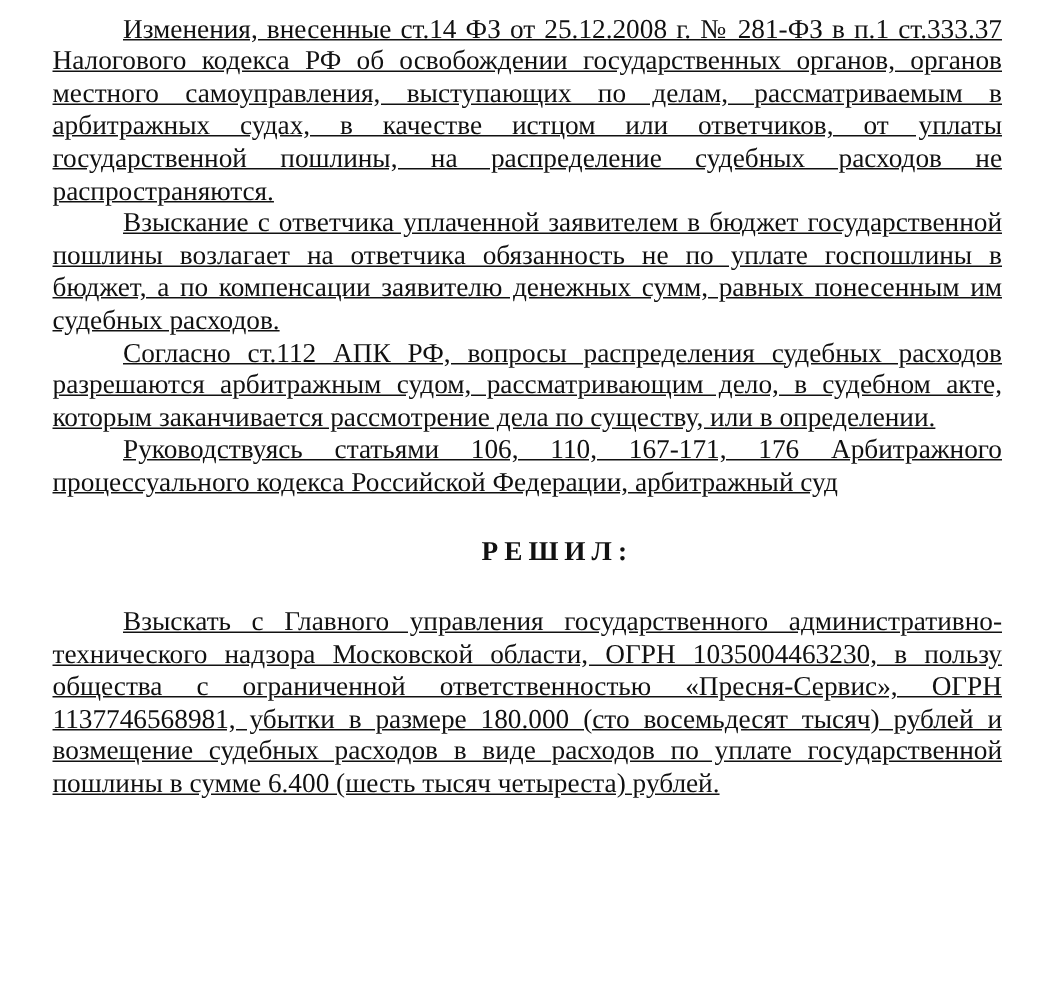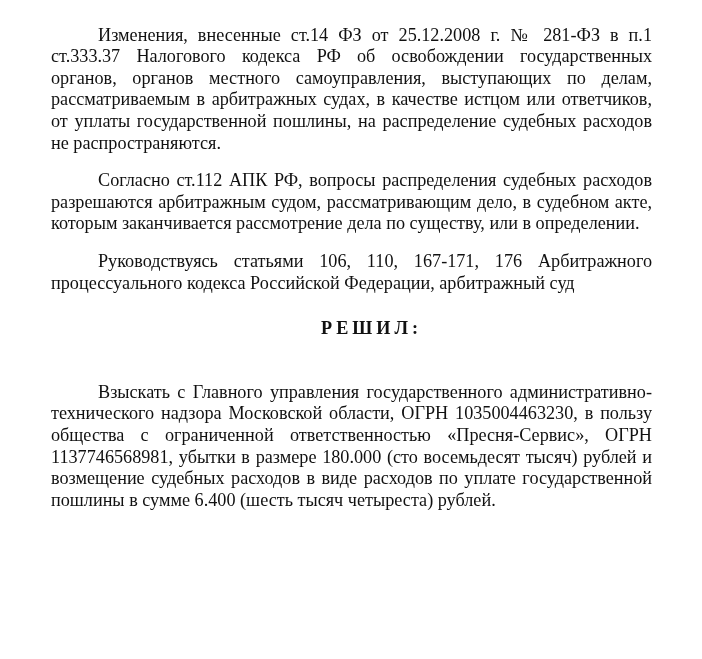--- a/index.html
+++ b/index.html
@@ -3,29 +3,30 @@
   <meta charset="utf-8">
   <style>
     html, body { margin: 0; padding: 0; background: #ffffff; }
     body { width: 702px; height: 659px; overflow: hidden; position: relative; }
     .page {
       position: absolute; left: 35px; top: -13px; width: 633px;
       font-family: "Liberation Serif", serif; font-size: 18.2px; line-height: 21.6px;
       color: #111111;
     }
     .cut { height: 21.6px; overflow: hidden; color: #111; }
-    .para { text-align: justify; text-indent: 47px; margin: 16px; }
+    .para { text-align: justify; text-indent: 47px; margin: 0; text-decoration: underline; }
     .heading {
       text-align: center; font-weight: bold; letter-spacing: 4px;
-      margin: 24px 0 42px 0; padding-left: 40px;
+      margin: 24px 0 26px 0; padding-left: 40px;
     }
   </style>
 </head>
 <body>
 
 <div class="page">
   <div class="cut"></div>
   <p class="para">Изменения, внесенные ст.14 ФЗ от 25.12.2008 г. № 281-ФЗ в п.1 ст.333.37 Налогового кодекса РФ об освобождении государственных органов, органов местного самоуправления, выступающих по делам, рассматриваемым в арбитражных судах, в качестве истцом или ответчиков, от уплаты государственной пошлины, на распределение судебных расходов не распространяются.</p>
+  <p class="para">Взыскание с ответчика уплаченной заявителем в бюджет государственной пошлины возлагает на ответчика обязанность не по уплате госпошлины в бюджет, а по компенсации заявителю денежных сумм, равных понесенным им судебных расходов.</p>
   <p class="para">Согласно ст.112 АПК РФ, вопросы распределения судебных расходов разрешаются арбитражным судом, рассматривающим дело, в судебном акте, которым заканчивается рассмотрение дела по существу, или в определении.</p>
   <p class="para">Руководствуясь статьями 106, 110, 167-171, 176 Арбитражного процессуального кодекса Российской Федерации, арбитражный суд</p>
   <div class="heading">РЕШИЛ:</div>
   <p class="para">Взыскать с Главного управления государственного административно-технического надзора Московской области, ОГРН 1035004463230, в пользу общества с ограниченной ответственностью «Пресня-Сервис», ОГРН 1137746568981, убытки в размере 180.000 (сто восемьдесят тысяч) рублей и возмещение судебных расходов в виде расходов по уплате государственной пошлины в сумме 6.400 (шесть тысяч четыреста) рублей.</p>
 </div>
 
 </body></html>

